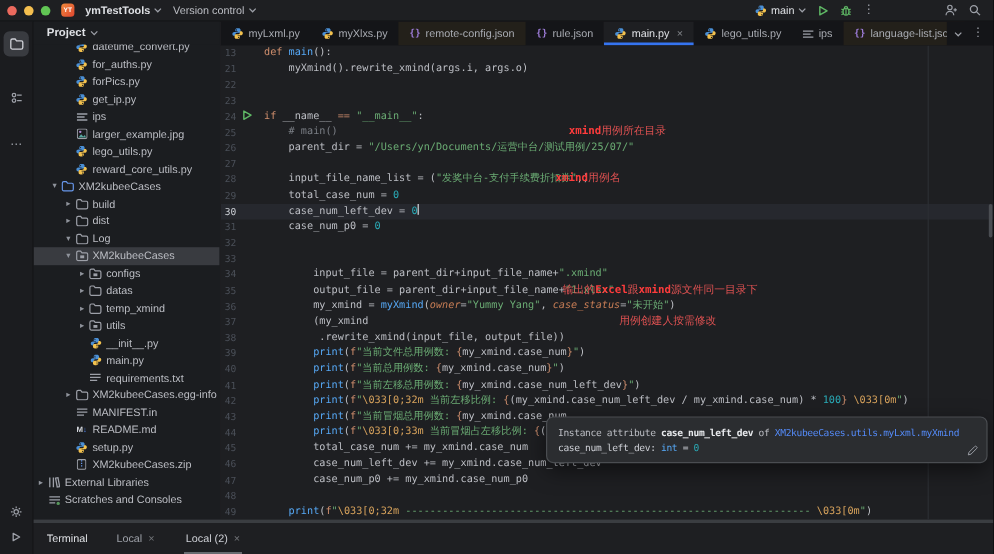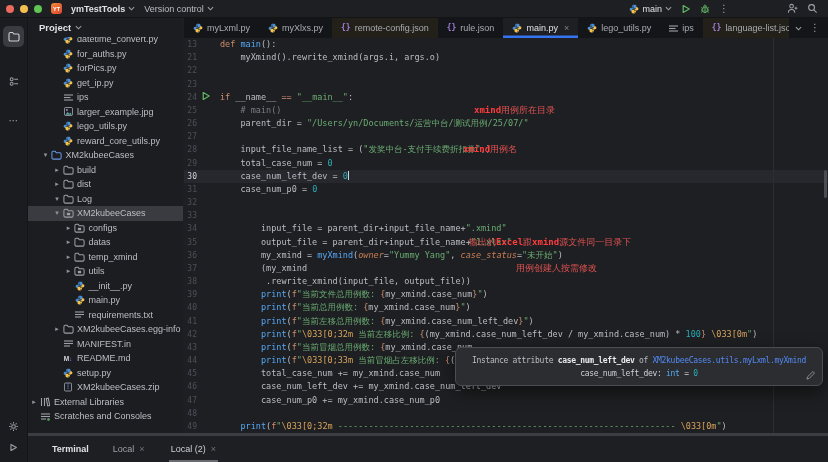--- a/index.html
+++ b/index.html
@@ -55,29 +55,29 @@
   .tk-esc{color:var(--esc,#d8a35c);} .tk-num{color:var(--num,#2aacb8);} .tk-com{color:var(--com,#7a7e85);}
   .tk-txt{color:var(--txt,#bcbec4);} .tk-kwarg{color:#c77d55;font-style:italic;} .tk-brace{color:var(--kw,#cf8e6d);}
   .caret{display:inline-block;width:1px;height:9px;background:#d4d7dd;vertical-align:-1px;}
   .ann{position:absolute;font-family:"DejaVu Sans Mono",monospace;font-size:9px;line-height:13.17px;white-space:nowrap;}
   .ann .r{color:var(--ann-red,#e05252);} .ann .hl{color:var(--ann-red-bright,#ff3c3c);font-weight:700;}
   .vscroll{position:absolute;right:1px;top:132px;width:3px;height:28px;border-radius:2px;background:#4a4d52;}
   
   .doc-tooltip{position:absolute;left:455px;top:347px;width:368px;height:39px;background:#2b2d30;
     border:1px solid #4a4d51;border-radius:6px;box-shadow:0 6px 18px rgba(0,0,0,.5);box-sizing:border-box;
     padding:6px 9px;font-family:"DejaVu Sans Mono",monospace;font-size:8px;letter-spacing:-0.3px;z-index:5;}
-  .tt-line{line-height:13px;white-space:nowrap;overflow:hidden;text-align:center;}
+  .tt-line{line-height:13px;white-space:nowrap;overflow:hidden;}
   .tt-g{color:#bcbec4;} .tt-b{color:#e8eaed;font-weight:700;} .tt-link{color:var(--link-blue,#548af7);}
   .tt-kw{color:#56a8f5;} .tt-num{color:#2aacb8;} .tt-w{color:#ced0d6;}
   .tt-pencil{position:absolute;right:7px;bottom:5px;}
   
   .splitter{position:absolute;left:28px;top:433px;width:800px;height:3px;background:#3a3d41;}
   .terminal{position:absolute;left:28px;top:436px;width:800px;height:26px;background:#1e1f22;
     display:flex;align-items:center;font-size:9px;}
-  .t-title{font-weight:700;color:#dfe1e5;margin-left:24px;}
+  .t-title{font-weight:400;color:#dfe1e5;margin-left:11px;}
   .t-tab{display:flex;align-items:center;gap:5px;margin-left:22px;color:#9da0a8;height:100%;position:relative;padding:0 2px;}
   .t-tab .close{font-size:9px;color:#6f7276;}
   .t-tab.active{color:#ced0d6;box-shadow:inset 0 -2px 0 #686b70;}
 </style>
 </head>
 <body>
 
 <div class="window">
 
   <div class="titlebar">

